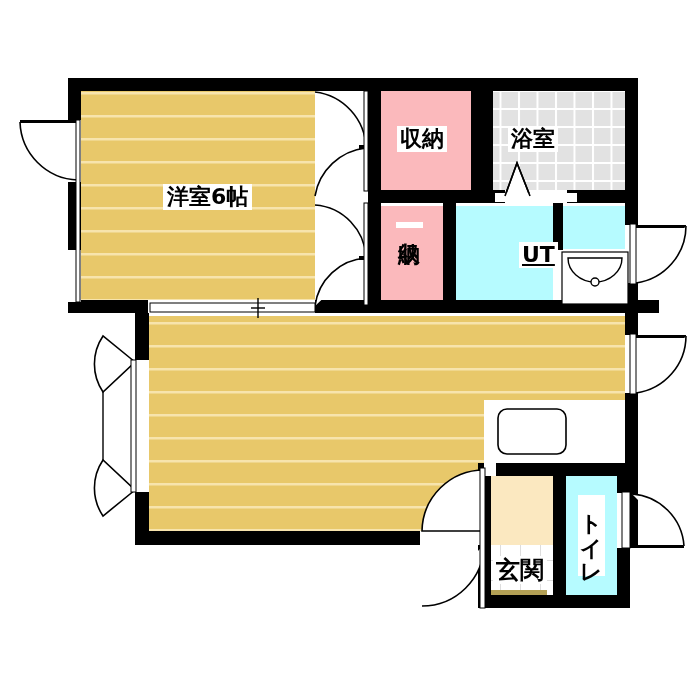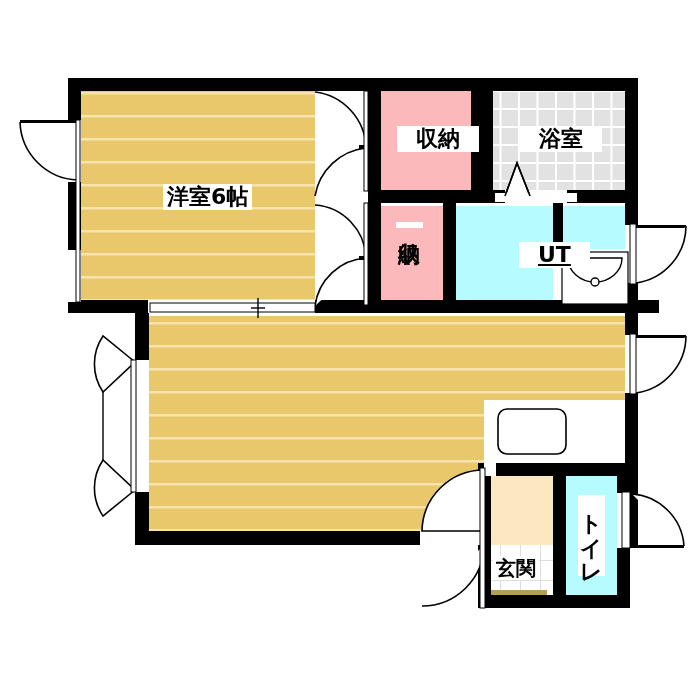--- a/index.html
+++ b/index.html
@@ -2,22 +2,22 @@
 <html><head>
 <meta charset="utf-8">
 <style>
   html,body{margin:0;padding:0;background:#ffffff;}
   body{width:700px;height:700px;font-family:"DejaVu Sans","Liberation Sans",sans-serif;}
   #plan{position:relative;width:700px;height:700px;background:#ffffff;overflow:hidden;}
   #plan svg{position:absolute;left:0;top:0;}
   .lbl{position:absolute;background:#ffffff;color:#000000;font-weight:bold;line-height:1.0;
        white-space:nowrap;letter-spacing:0px;}
   .lbl-h{font-size:22px;padding:2px 4px;}
-  .lbl-m{font-size:22px;padding:2px 19px;}
-  .lbl-s{font-size:20px;padding:2px 3px;}
+  .lbl-m{font-size:22px;padding:2px 3px;}
+  .lbl-s{font-size:24px;padding:2px 3px;}
   .lbl-v{font-size:22px;padding:3px 2px;writing-mode:vertical-rl;text-orientation:upright;
          line-height:1.05;}
 </style>
 </head>
 <body>
 
 <div id="plan">
 
   <svg width="700" height="700" viewBox="0 0 700 700">
     <defs>
@@ -215,21 +215,21 @@
       </g>
     </g>
   </svg>
 
   <div class="lbl lbl-h" style="left:163px; top:184px;">洋室6帖</div>
 
   <div class="lbl lbl-m" style="left:397px; top:126px;">収納</div>
 
   <div class="lbl lbl-v" style="left:396px; top:222px;">収納</div>
 
-  <div class="lbl lbl-m" style="left:520px; top:126px;">浴室</div>
+  <div class="lbl lbl-m" style="left:508px; top:126px;">浴室</div>
 
   <div class="lbl lbl-m" style="left:519px; top:242px;text-decoration:underline;">UT</div>
 
 
   <div class="lbl lbl-v" style="left:578px; top:495px;">トイレ</div>
 
   <div class="lbl lbl-s" style="left:493px; top:556px;">玄関</div>
 
 </div>
 

